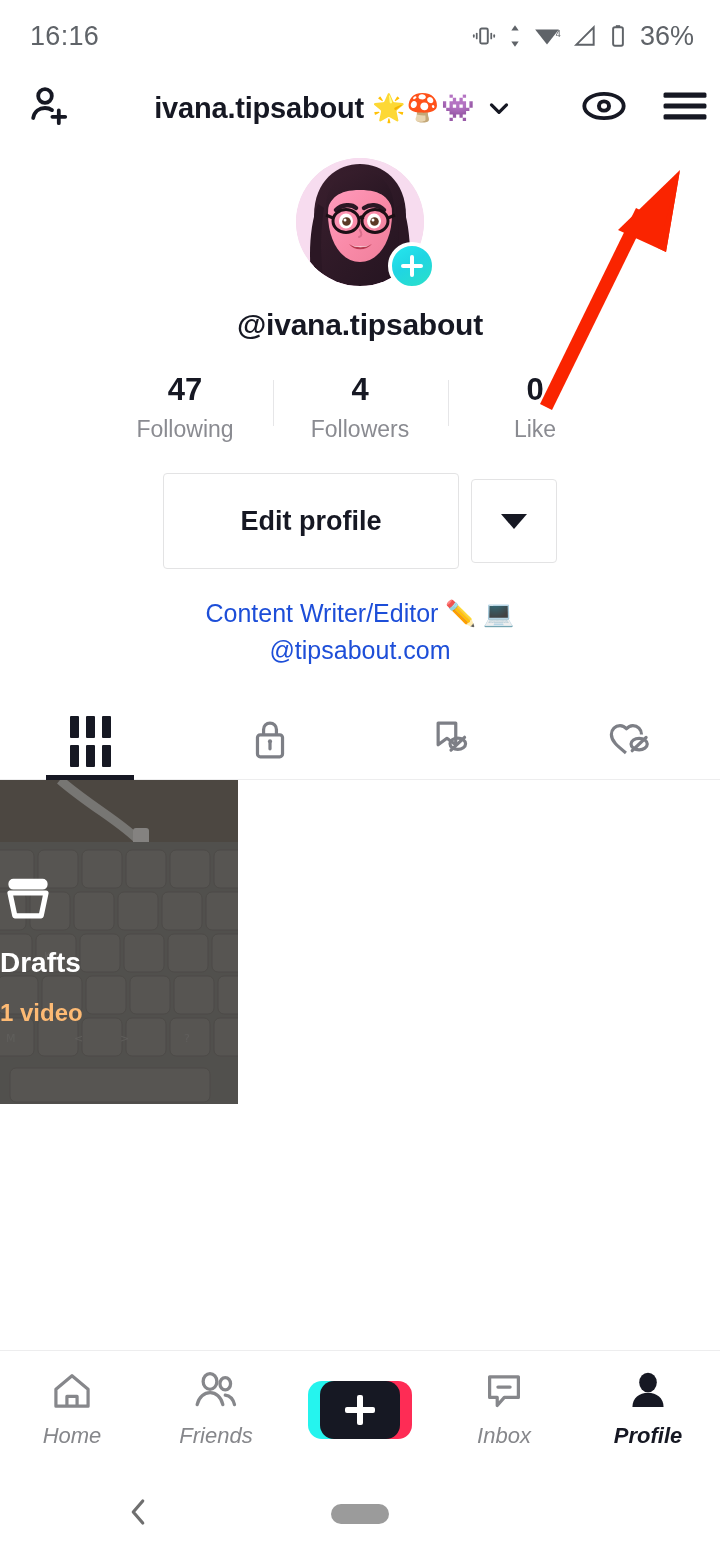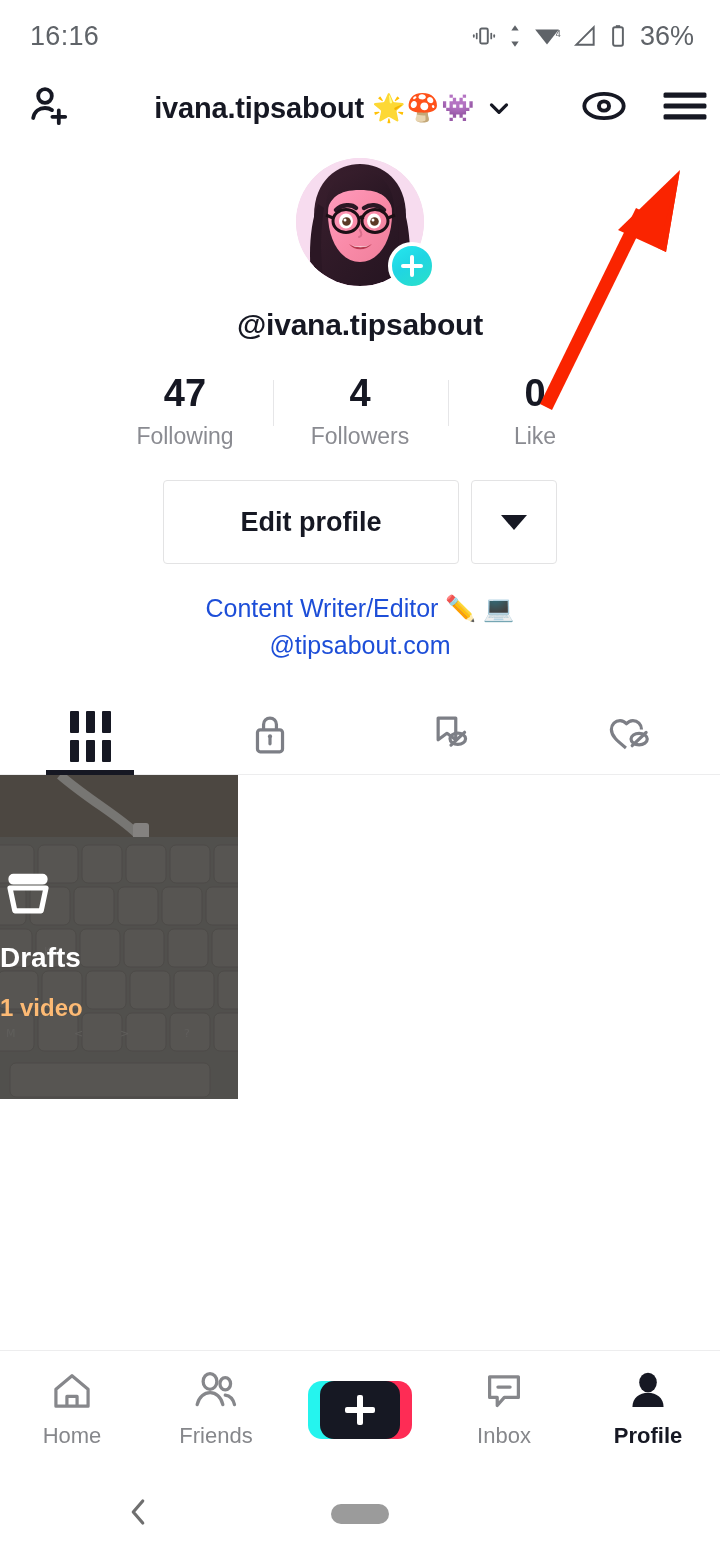--- a/index.html
+++ b/index.html
@@ -96,32 +96,32 @@
     justify-content:center;
     align-items:center;
   }
   .stat { width:175px; text-align:center; position:relative; }
   .stat + .stat::before {
     content:"";
     position:absolute; left:0; top:8px;
     width:1px; height:46px;
     background:#e6e6e8;
   }
-  .stat-num { font-size:38px; font-weight:bold; color:#161823; }
+  .stat-num { font-size:31px; font-weight:bold; color:#161823; }
   .stat-label { font-size:23px; color:#8a8b91; margin-top:8px; }
 
   .actions {
     margin-top:30px;
     display:flex;
     justify-content:center;
     align-items:center;
     gap:12px;
   }
   .btn-edit {
-    width:296px; height:84px;
+    width:296px; height:96px;
     border:1px solid #e3e3e4;
     border-radius:4px;
     background:#fff;
     font-family:inherit;
     font-size:27px;
     font-weight:bold;
     color:#161823;
     display:flex; align-items:center; justify-content:center;
   }
   .btn-caret {
@@ -203,20 +203,21 @@
     display:flex;
     align-items:center;
   }
   .nav-item {
     flex:1;
     display:flex;
     flex-direction:column;
     align-items:center;
     justify-content:center;
     gap:7px;
+    font-style:italic;
   }
   .nav-label { font-size:22px; color:#86878b; }
   .nav-item.active .nav-label { color:#161823; font-weight:bold; }
   .create-btn {
     width:92px; height:58px;
     border-radius:14px;
     position:relative;
     display:flex; align-items:center; justify-content:center;
   }
   .create-btn .edge-l, .create-btn .edge-r {

